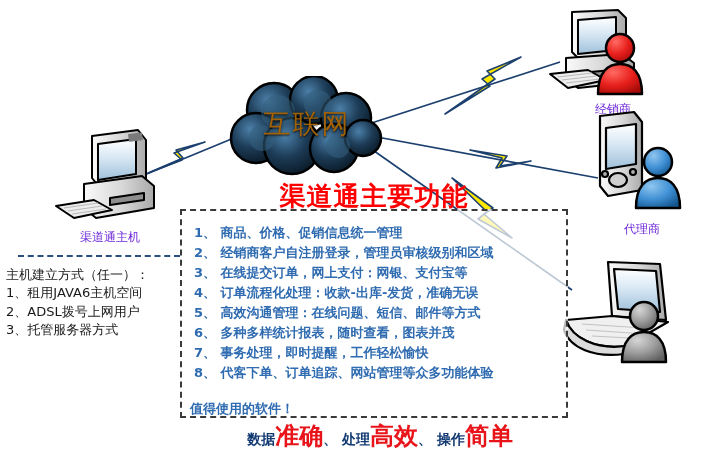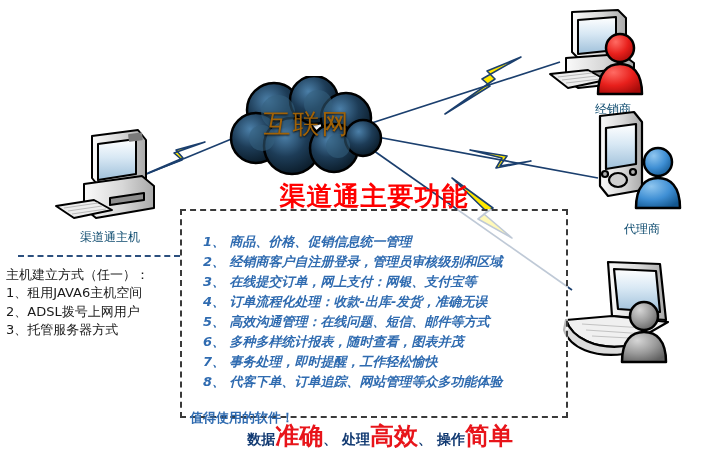--- a/index.html
+++ b/index.html
@@ -25,21 +25,21 @@
   }
   .node {
     position: absolute;
   }
   .node-label {
     position: absolute;
     width: 100%;
     text-align: center;
     font-family: "DejaVu Sans", "Liberation Sans", sans-serif;
     font-size: 12px;
-    color: #0c4a6e;
+    color: #6d28d9;
     white-space: nowrap;
   }
   
   #cloud-node {
     left: 222px;
     top: 76px;
     width: 170px;
     height: 105px;
   }
   #cloud-node .cloud-text {
@@ -107,23 +107,22 @@
     top: 209px;
     width: 388px;
     height: 209px;
     border: 2px dashed #3a3a3a;
     box-sizing: border-box;
     z-index: 5;
     background: rgba(255,255,255,0.72);
   }
   #features-list {
     list-style: none;
-    margin: 13px;
+    margin: 4px;
     padding: 8px 0 0 8px;
-    font-style: italic;
   }
   #features-list li,
   #features-footnote {
     font-family: "DejaVu Sans", "Liberation Sans", sans-serif;
     font-size: 13px;
     font-weight: bold;
     color: #2f6bb0;
     line-height: 1.54;
     white-space: nowrap;
   }

